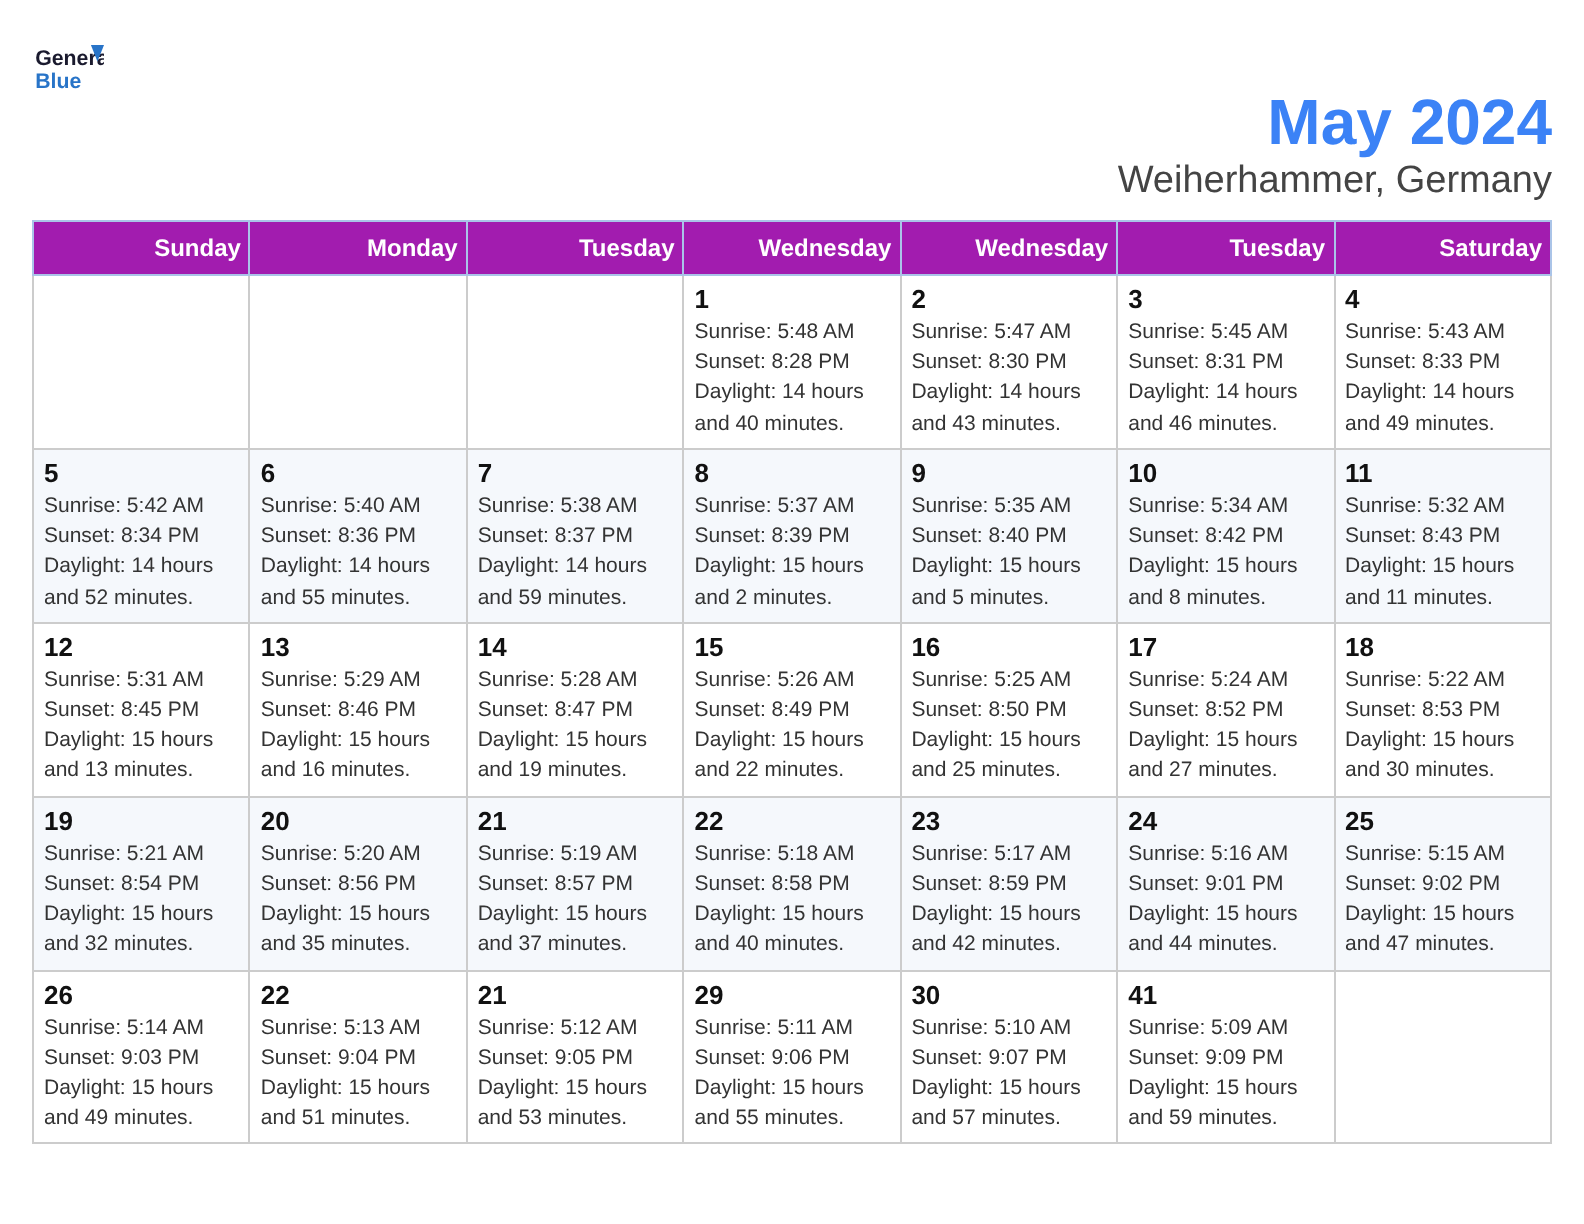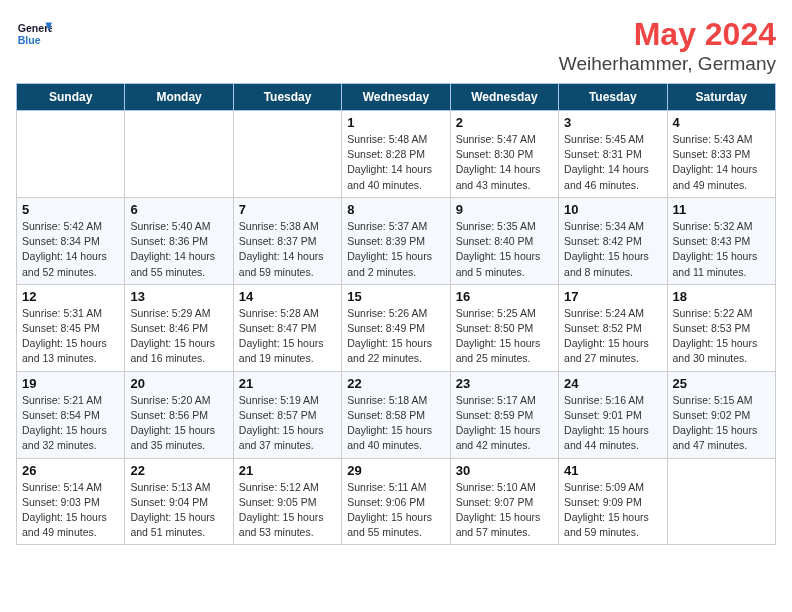--- a/index.html
+++ b/index.html
@@ -24,36 +24,37 @@
     .logo-icon {
       width: 36px;
       height: 36px;
     }
     .title-block {
       text-align: right;
     }
     .month-title {
       font-size: 32px;
       font-weight: bold;
-      color: #ef4444;
+      color: #3b82f6;
+      margin-top: 27px;
     }
     .location {
       font-size: 19px;
       color: #444;
     }
     .calendar {
       width: 100%;
       border-collapse: collapse;
       font-size: 11px;
     }
     .calendar th {
-      background: #0c4a6e;
+      background: #a21caf;
       color: #fff;
       padding: 6px 4px;
-      text-align: center;
+      text-align: right;
       font-size: 12px;
       font-weight: bold;
       border: 1px solid #aac4e8;
     }
     .calendar td {
       vertical-align: top;
       padding: 4px 5px;
       border: 1px solid #ccc;
       width: 108px;
       min-height: 80px;

